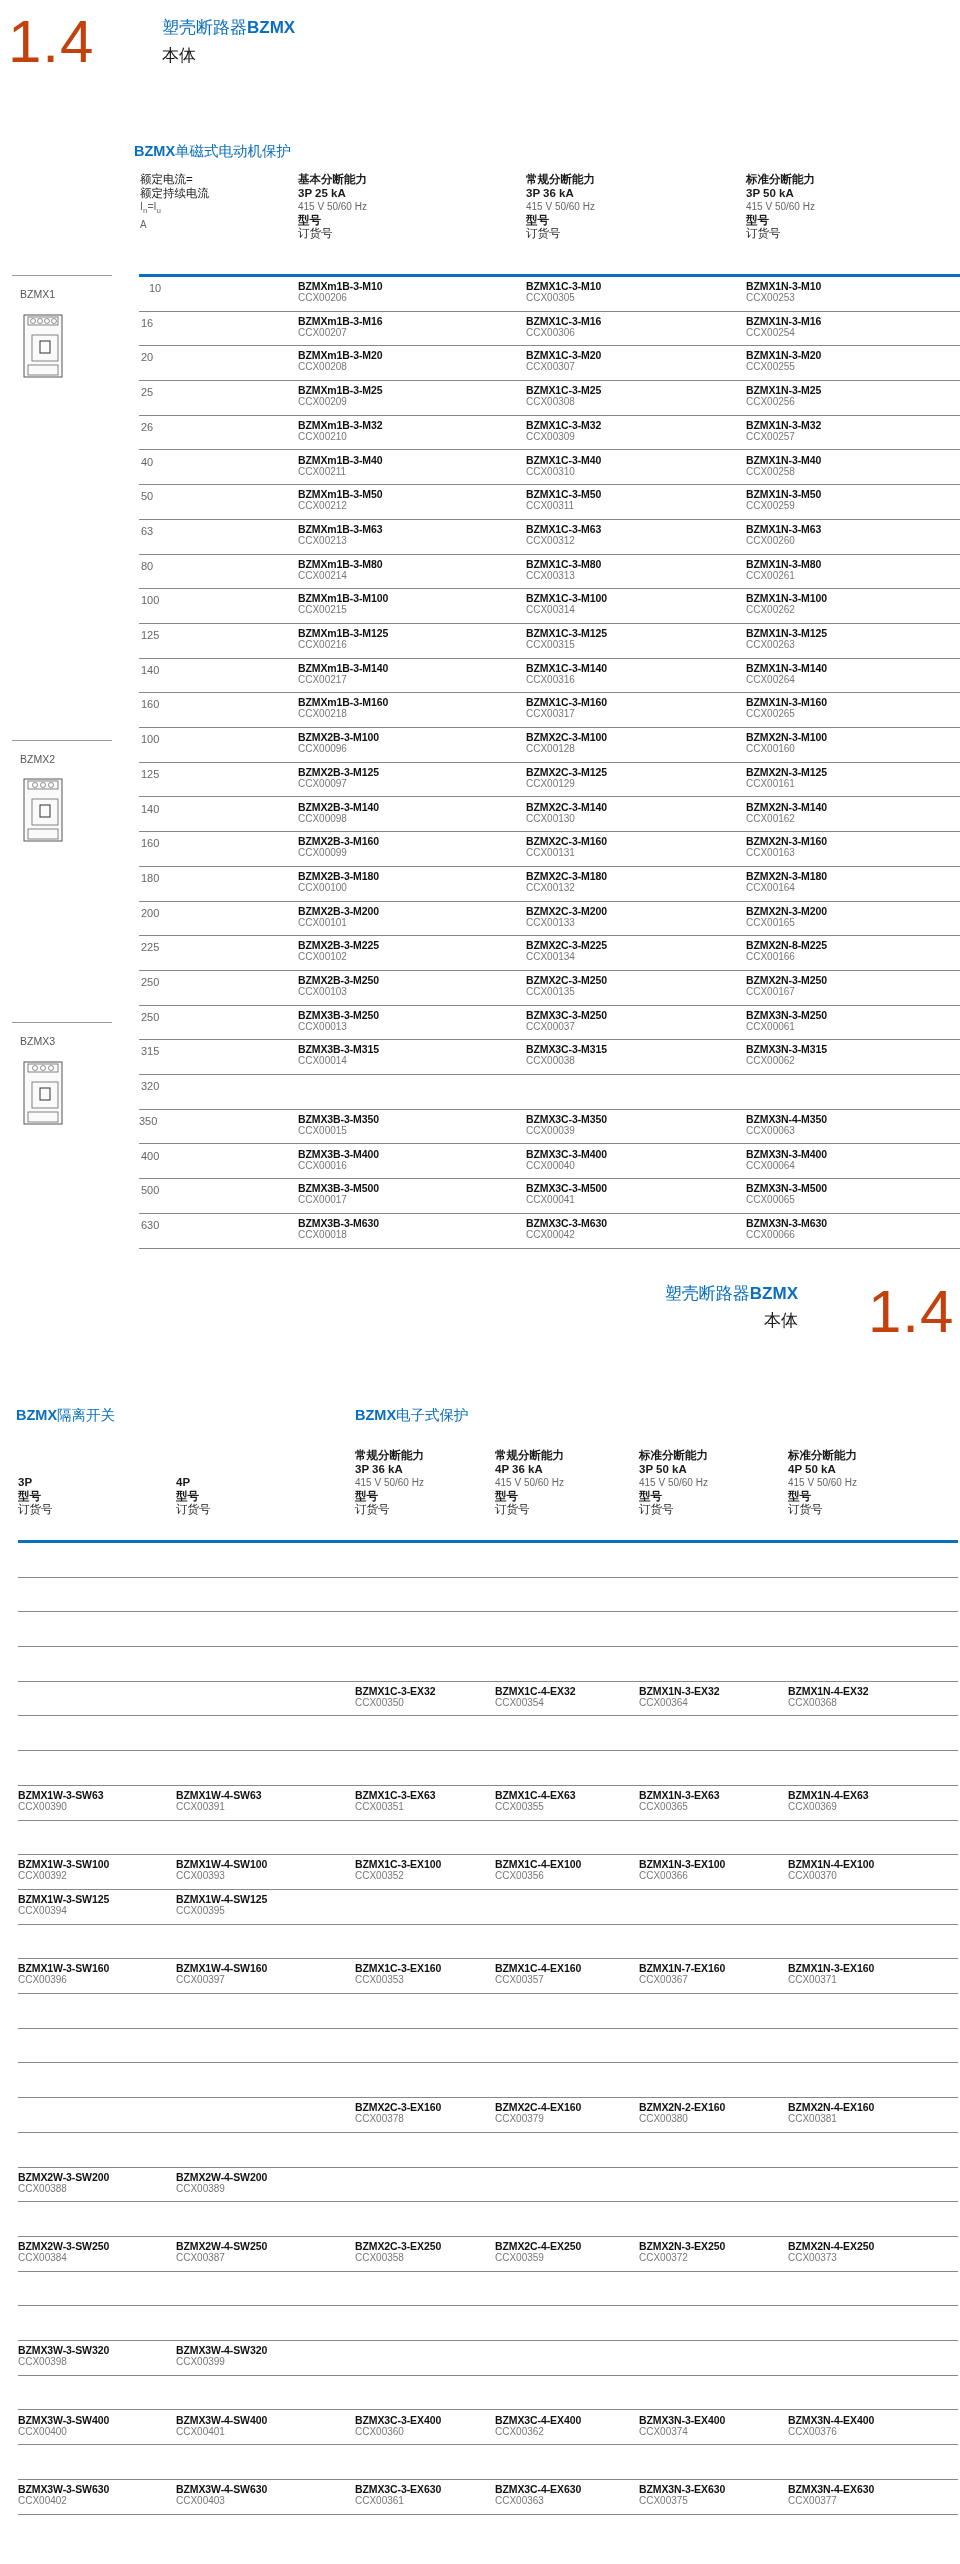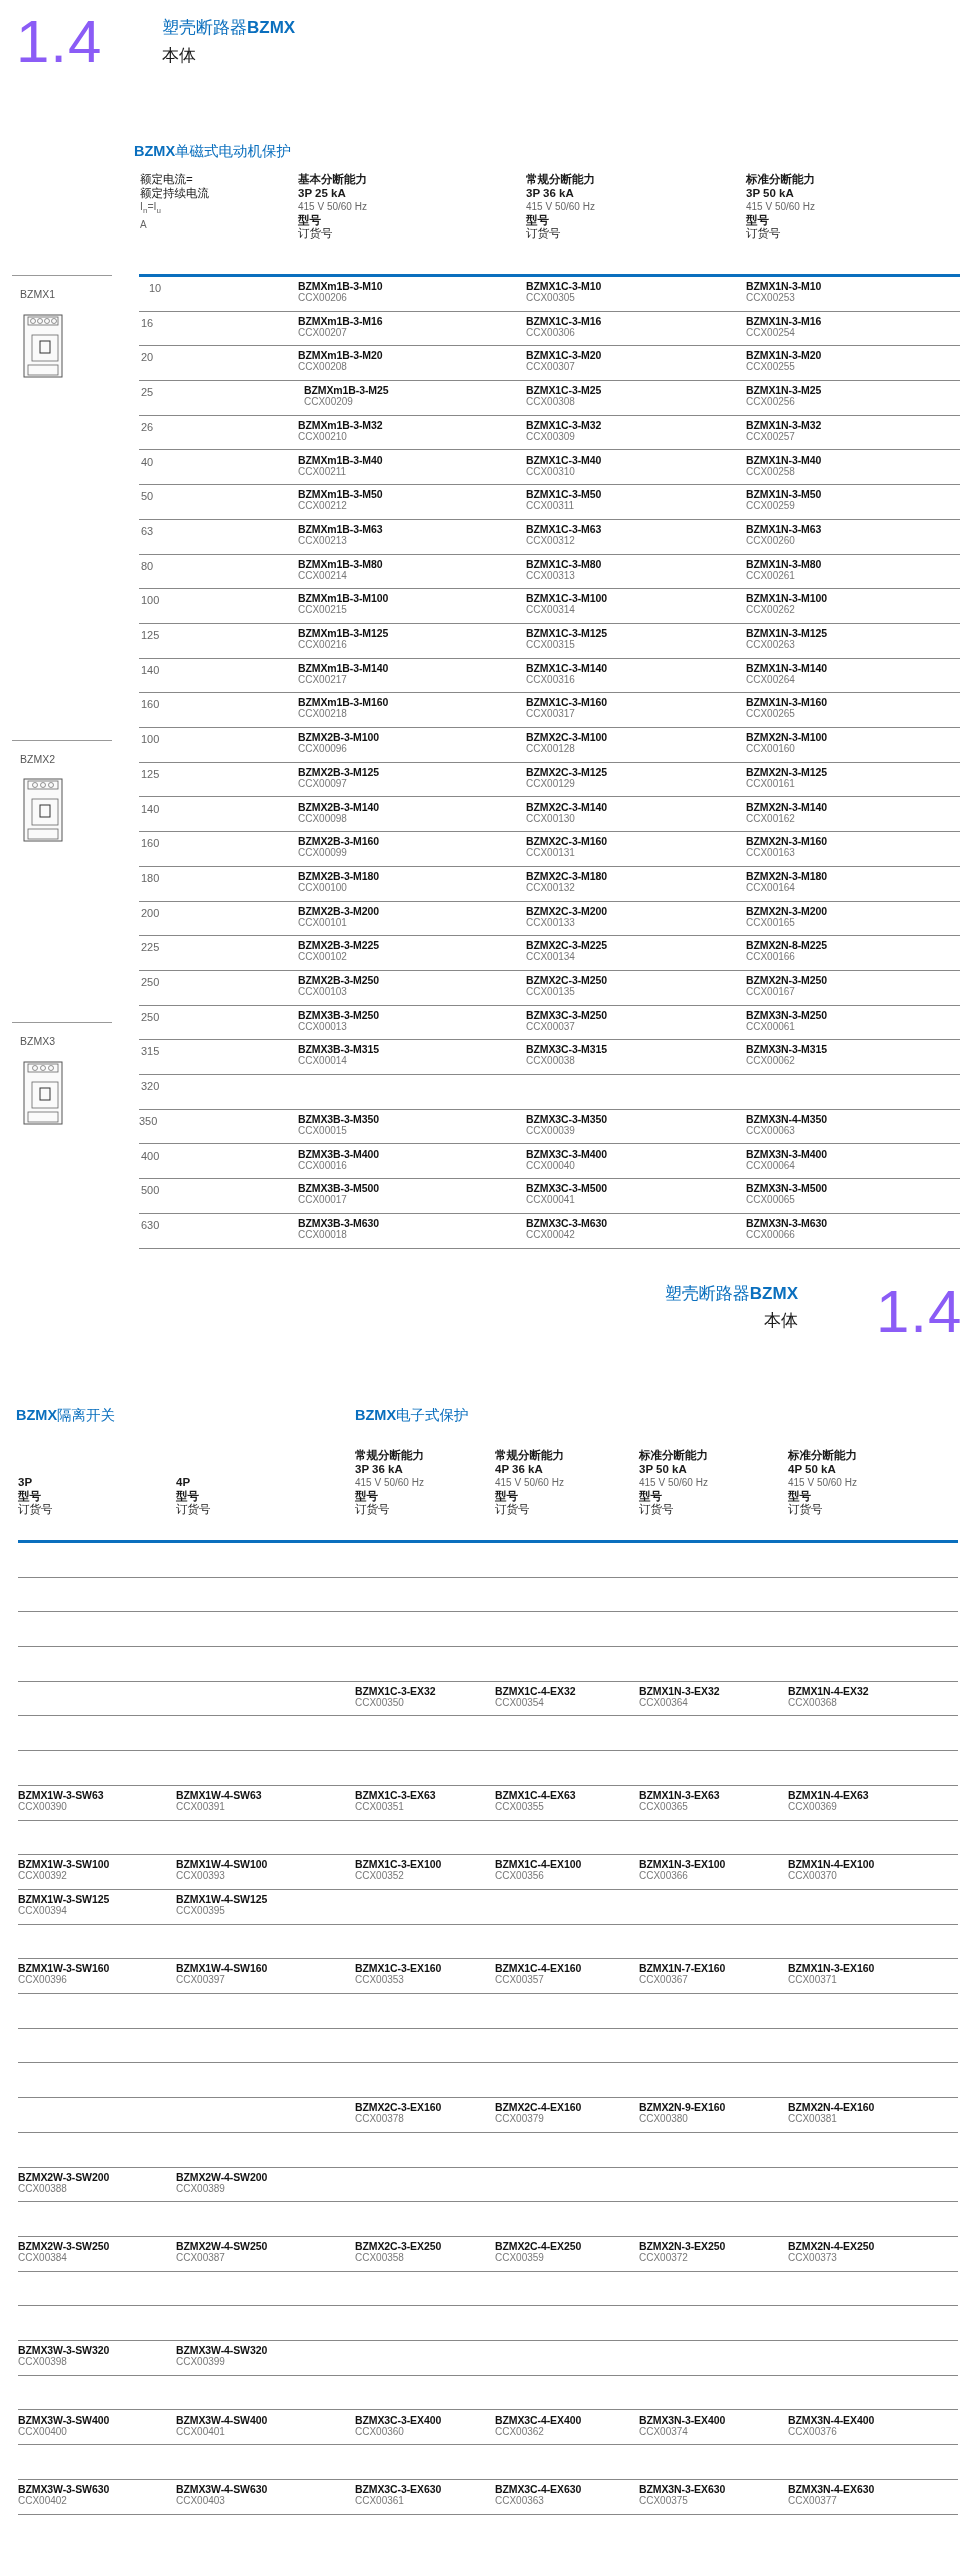--- a/index.html
+++ b/index.html
@@ -1,19 +1,19 @@
 <!DOCTYPE html>
 <html><head>
 <meta charset="utf-8">
 <style>
   html, body { margin:0; padding:0; background:#ffffff; }
   body { width:960px; height:2564px; position:relative; overflow:hidden;
          font-family:"Liberation Sans", "DejaVu Sans", sans-serif; color:#1a1a1a; }
   .abs { position:absolute; }
-  .big-num { font-family:"Liberation Sans", sans-serif; font-size:60px; color:#8b5cf6; line-height:1; letter-spacing:1px;margin-left:8px; }
+  .big-num { font-family:"Liberation Sans", sans-serif; font-size:60px; color:#c2410c; line-height:1; letter-spacing:1px; }
   .hdr-title { font-size:17px; color:#0a6fbe; line-height:20px; white-space:nowrap; }
   .hdr-title b { font-weight:bold; }
   .hdr-sub { font-size:17px; color:#1a1a1a; line-height:20px; white-space:nowrap; }
   .sec-title { font-size:14.5px; color:#0a6fbe; white-space:nowrap; }
   .sec-title b { font-weight:bold; }
   .colhead { font-size:11.5px; line-height:13.5px; white-space:nowrap; }
   .colhead .b { font-weight:bold; display:block; }
   .colhead .n { display:block; }
   .colhead .v { display:block; color:#666; font-size:10px; font-family:"Liberation Sans Narrow","Liberation Sans",sans-serif; }
   .blue-line { position:absolute; height:3px; background:#0a6fbe; }
@@ -150,21 +150,21 @@
         <span class="order">CCX00307</span>
       </span>
       <span class="cell" style="left:607px">
         <span class="model">BZMX1N-3-M20</span>
         <span class="order">CCX00255</span>
       </span>
       <div class="row-line" style="left:0; width:821px; top:33.7px;"></div>
     </div>
     <div class="row" style="left: 139px; width: 821px; top: 381.1px;">
       <span class="cell cur" style="left:2px">25</span>
-      <span class="cell" style="left:165px">
+      <span class="cell" style="left:159px">
         <span class="model">BZMXm1B-3-M25</span>
         <span class="order">CCX00209</span>
       </span>
       <span class="cell" style="left:387px">
         <span class="model">BZMX1C-3-M25</span>
         <span class="order">CCX00308</span>
       </span>
       <span class="cell" style="left:607px">
         <span class="model">BZMX1N-3-M25</span>
         <span class="order">CCX00256</span>
@@ -1049,21 +1049,21 @@
       </span>
       <span class="cell" style="left:337px">
         <span class="model">BZMX2C-3-EX160</span>
         <span class="order">CCX00378</span>
       </span>
       <span class="cell" style="left:477px">
         <span class="model">BZMX2C-4-EX160</span>
         <span class="order">CCX00379</span>
       </span>
       <span class="cell" style="left:621px">
-        <span class="model">BZMX2N-9-EX160</span>
+        <span class="model">BZMX2N-2-EX160</span>
         <span class="order">CCX00380</span>
       </span>
       <span class="cell" style="left:770px">
         <span class="model">BZMX2N-4-EX160</span>
         <span class="order">CCX00381</span>
       </span>
       <div class="row-line" style="left:0; width:940px; top:33.7px;"></div>
     </div>
     <div class="row" style="left: 18px; width: 940px; top: 2132.9px;">
       <span class="cell" style="left:0px">

